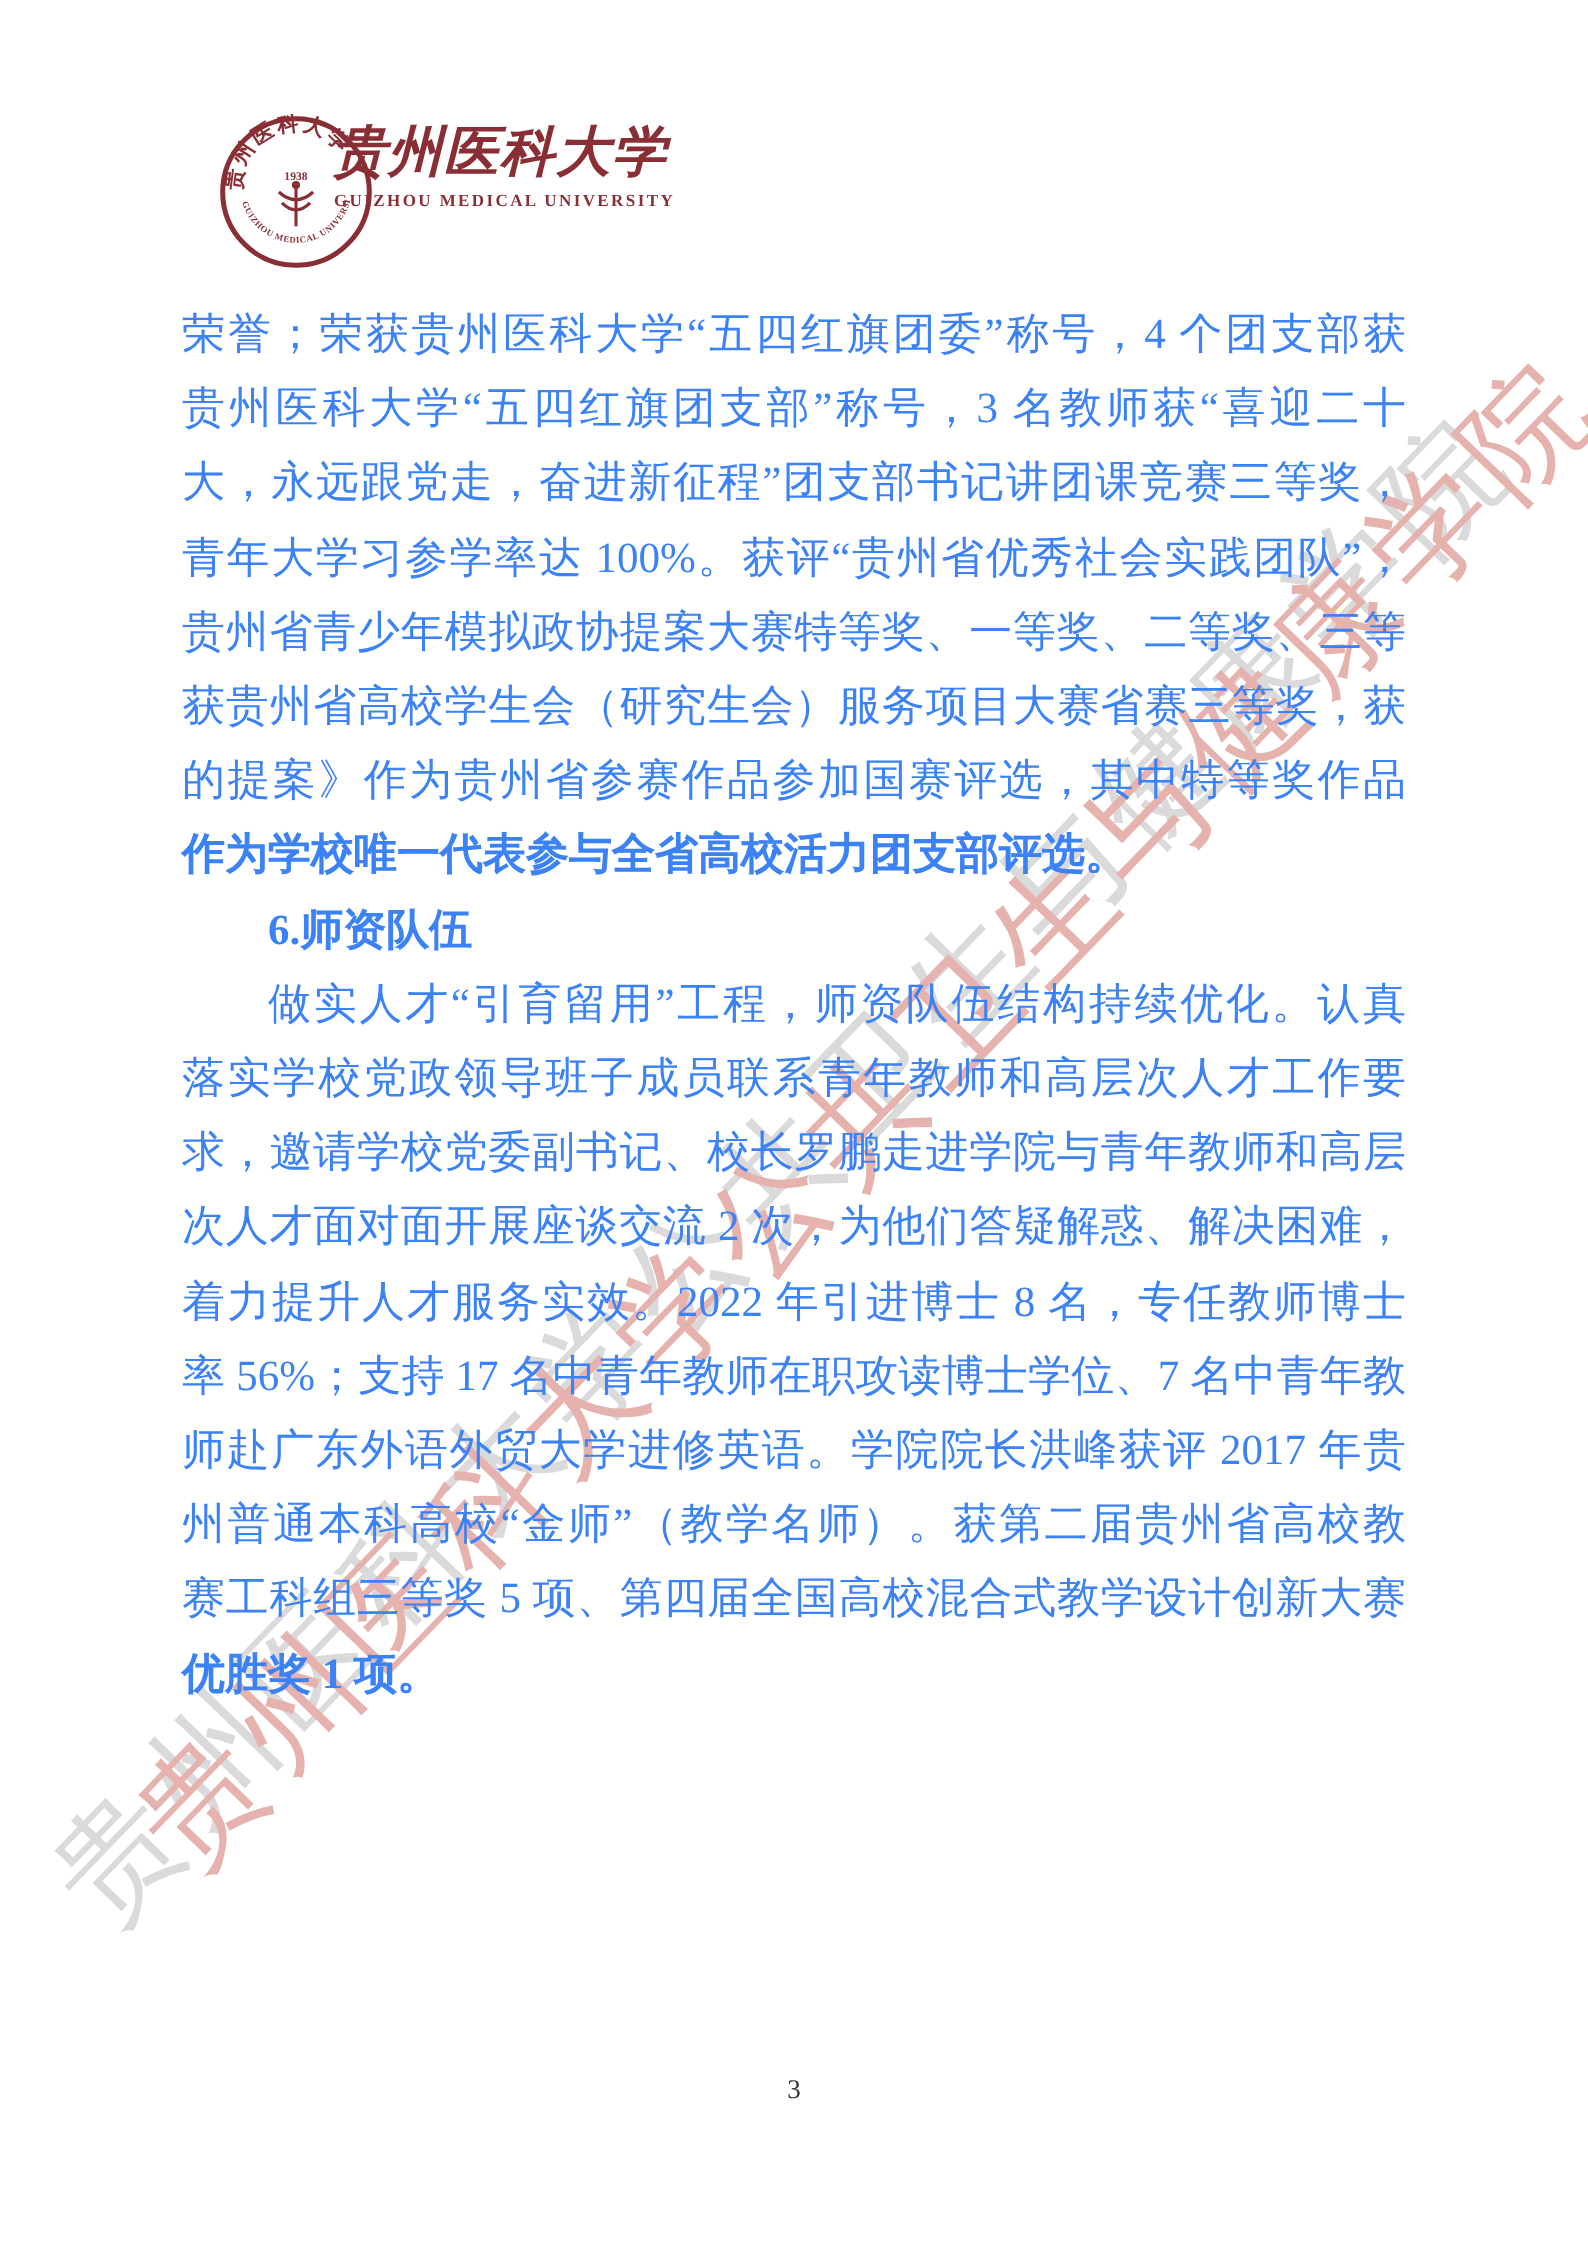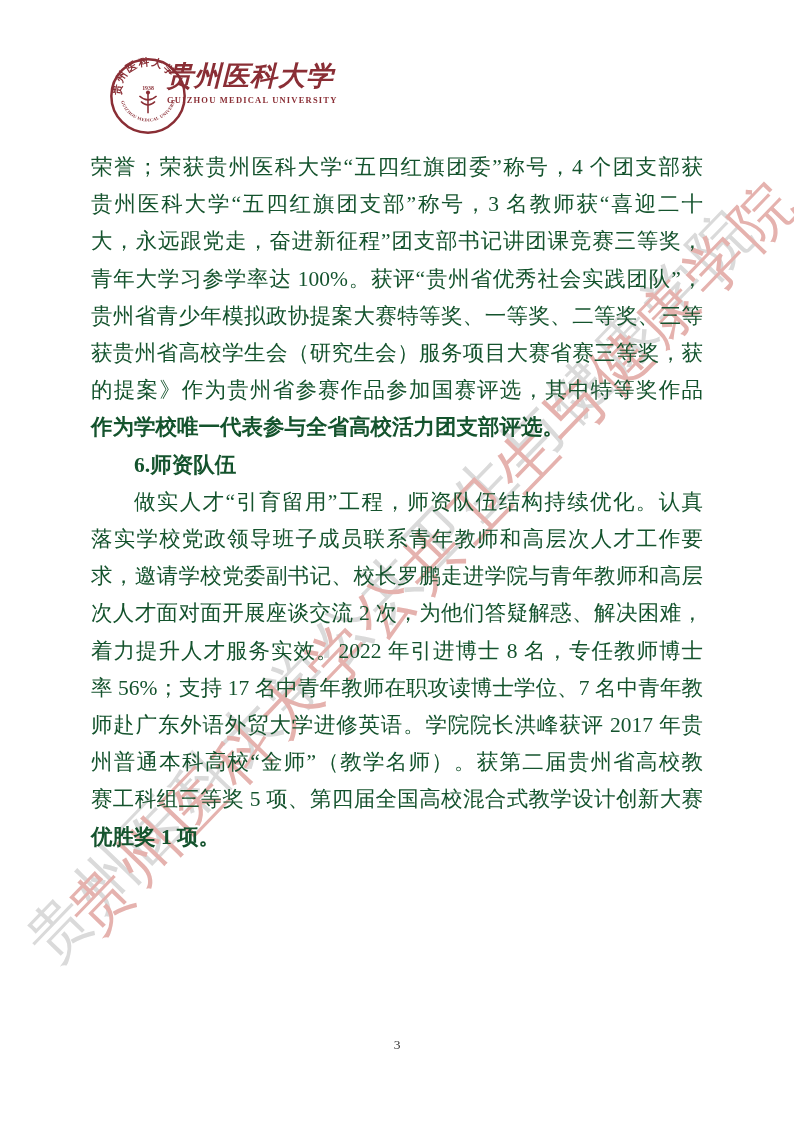--- a/index.html
+++ b/index.html
@@ -43,21 +43,21 @@
   }
 
   
   .content {
     position:absolute; left:91px; top:149px; width:612px;
     z-index:3;
   }
   .line {
     font-size:21.5px;
     line-height:37.2px;
-    color:#14532d;
+    color:#3b82f6;
     text-align:justify;
     text-align-last:justify;
     white-space:normal;
   }
   .line.end { text-align:left; text-align-last:left;font-weight:bold; }
   .line.ind { text-indent:2em; }
 
   
   .page-number {
     position:absolute; left:0; right:0; top:1037px;

